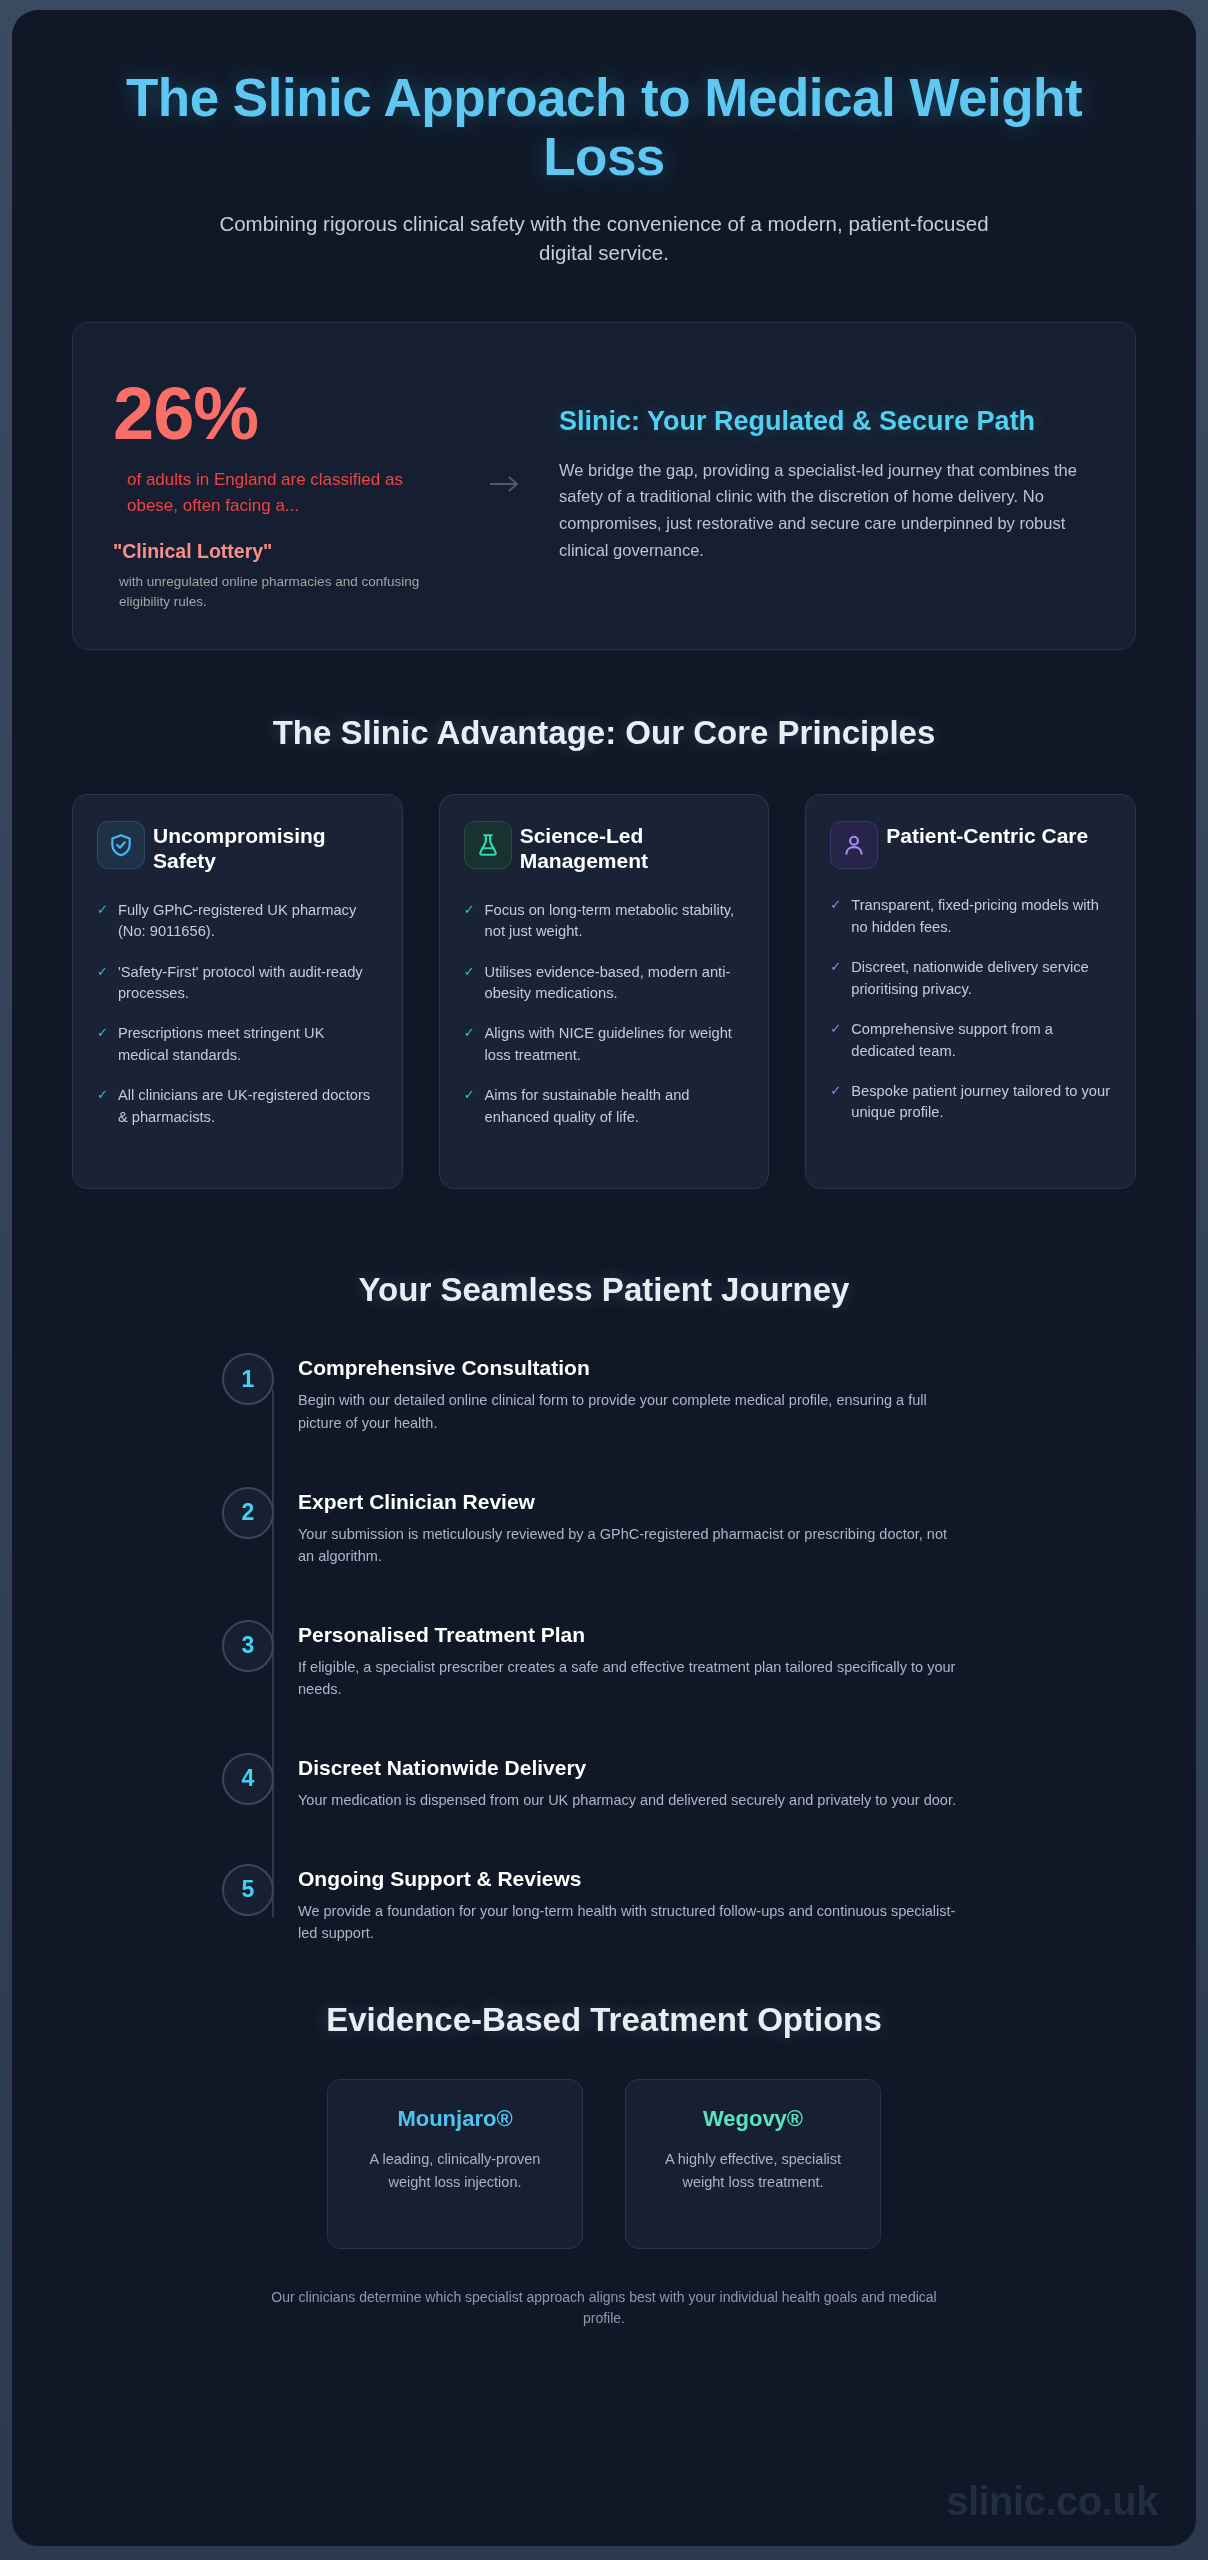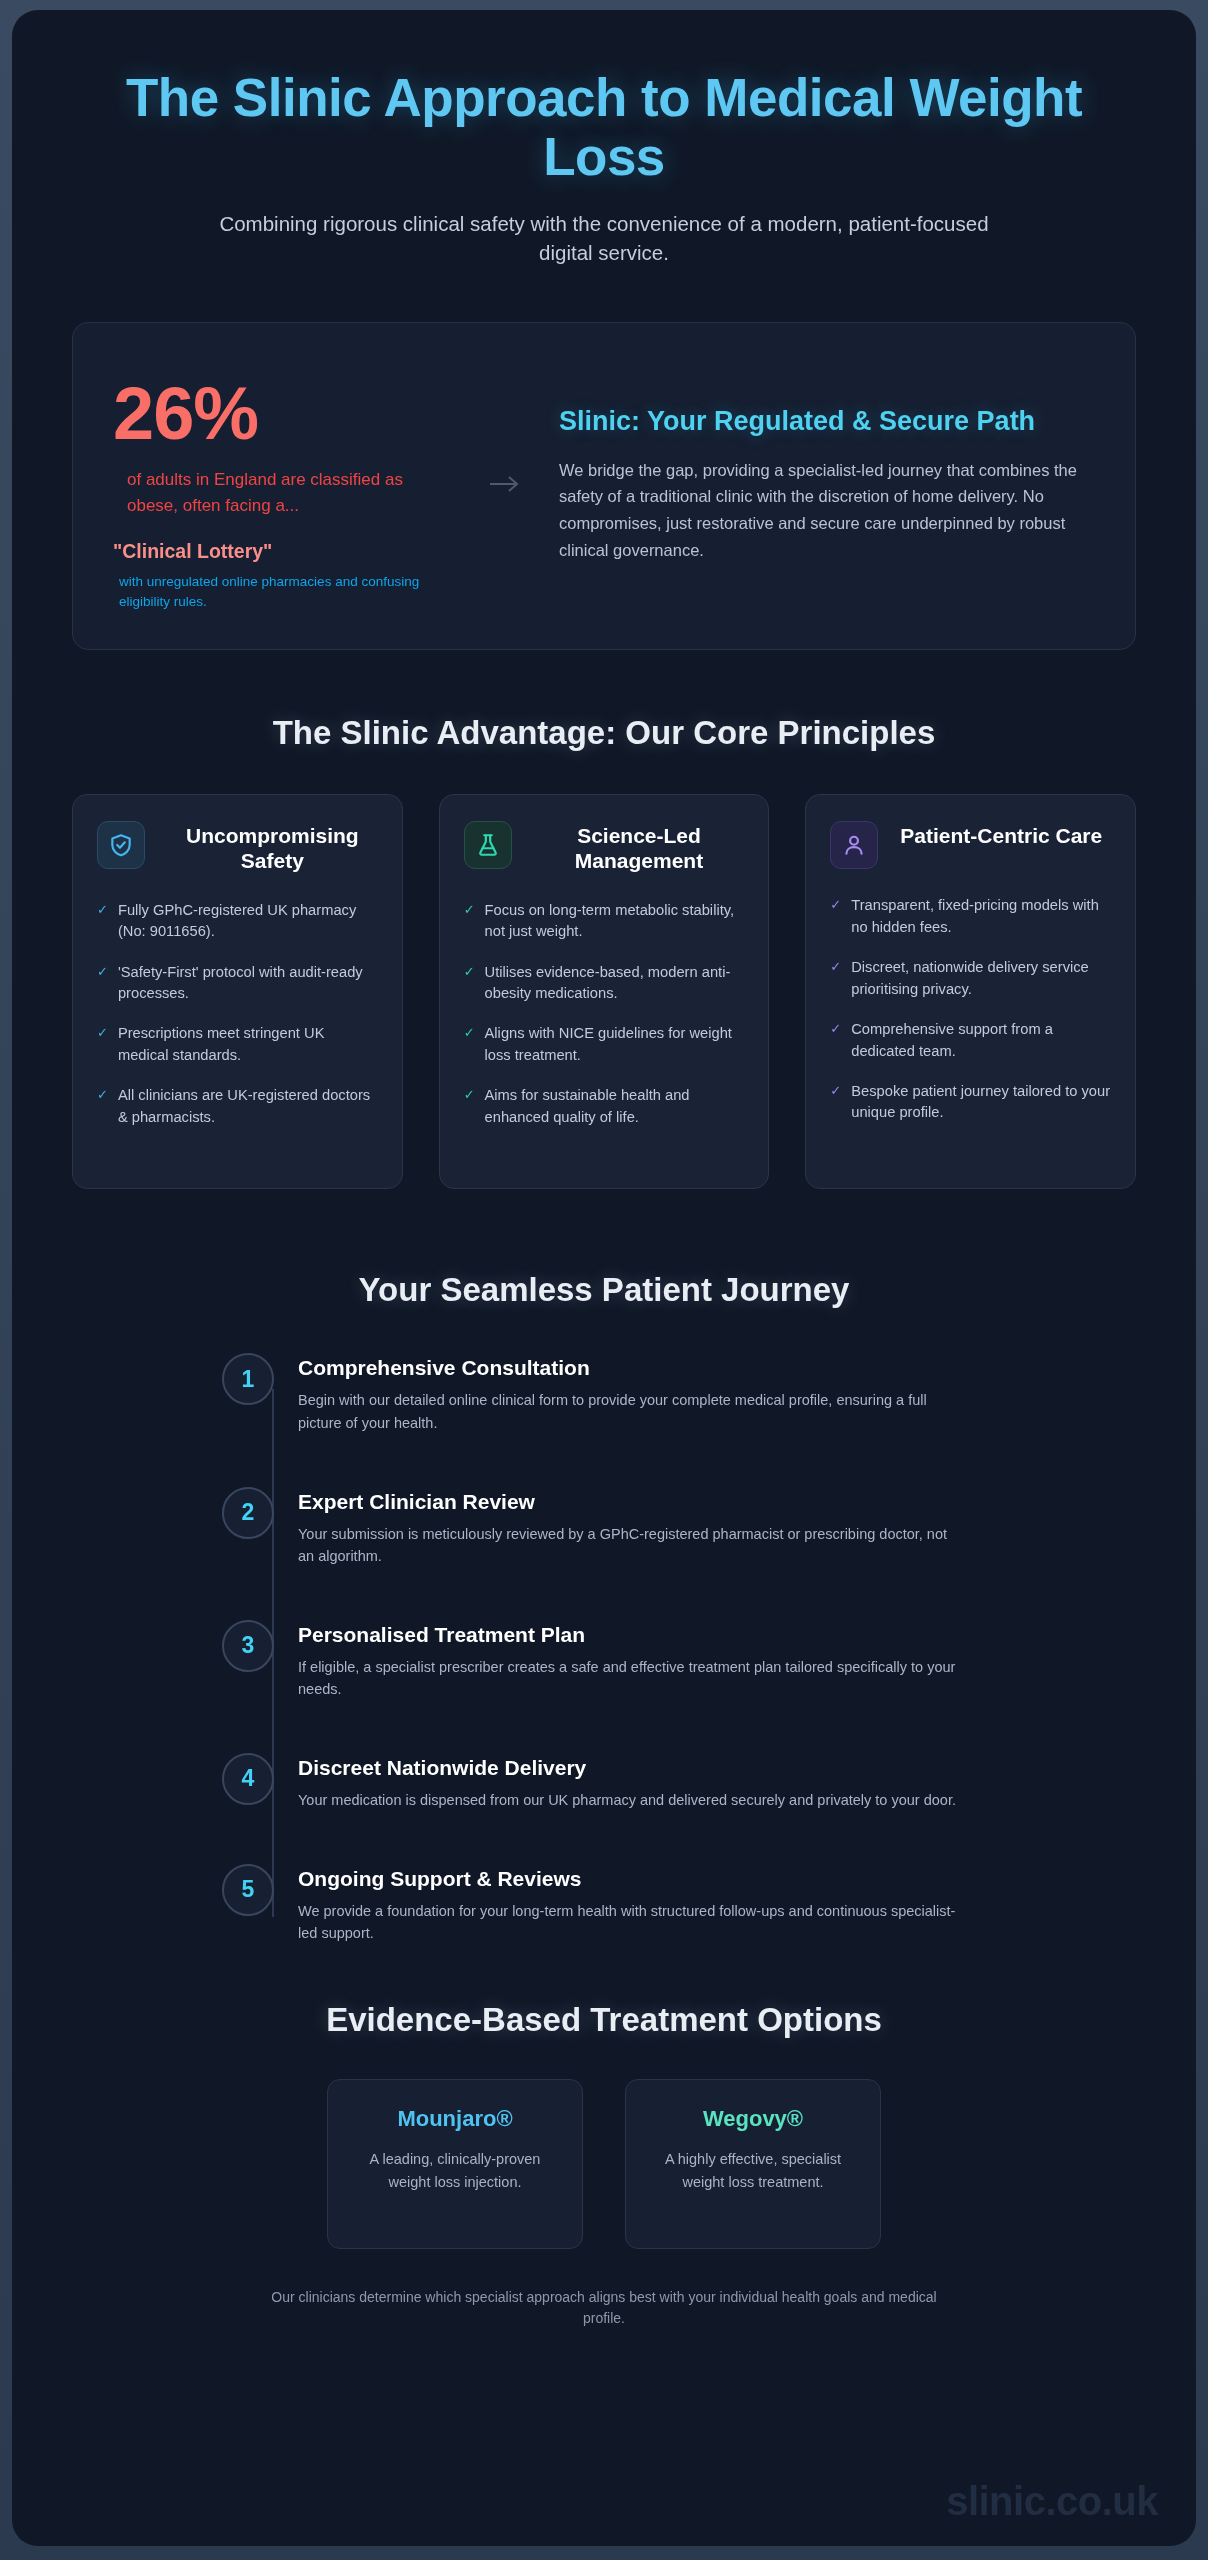--- a/index.html
+++ b/index.html
@@ -53,21 +53,21 @@
     letter-spacing:-1px;
   }
   .stat-desc {
     margin-top:16px; font-size:17px; line-height:1.5; color:#ef4444;
     padding:0 14px;
   }
   .stat-highlight {
     margin-top:22px; font-size:19.5px; font-weight:bold; color:#fa8f89;
   }
   .stat-sub {
-    margin-top:9px; font-size:13.5px; line-height:1.45; color:#0ea5e9;
+    margin-top:9px; font-size:13.5px; line-height:1.45; color:#a3a3a3;
     padding:0 6px;
   }
   .stat-arrow {
     flex:none; width:64px; display:flex; justify-content:center; align-items:center;
     color:#4d5a70;
   }
   .stat-right { flex:1; padding-left:14px; padding-right:8px; }
   .stat-right-title {
     font-size:27px; font-weight:bold; color:#4fd2f0; line-height:1.25;
     text-shadow:0 0 16px rgba(56,189,248,.25);
@@ -86,21 +86,21 @@
     margin-top:42px;
     display:grid; grid-template-columns:repeat(3,1fr); gap:36px;
   }
   .p-card {
     background:#1a2336;
     border:1px solid #2a3548;
     border-radius:15px;
     padding:26px 24px 30px 24px;
     min-height:395px;
   }
-  .p-head { display:flex; align-items:flex-start; gap:22px;text-align:center; }
+  .p-head { display:flex; align-items:flex-start; gap:8px; }
   .p-icon {
     width:48px; height:48px; flex:none; border-radius:11px;
     display:flex; align-items:center; justify-content:center;
   }
   .p-icon svg { width:26px; height:26px; }
   .p-title { font-size:21px; font-weight:bold; color:#ffffff; line-height:1.2; padding-top:2px; }
   .p-list { margin-top:26px; list-style:none; }
   .p-list li {
     display:flex; gap:10px; margin-bottom:19px;
     font-size:14.7px; line-height:1.46; color:#c2cbd9;

